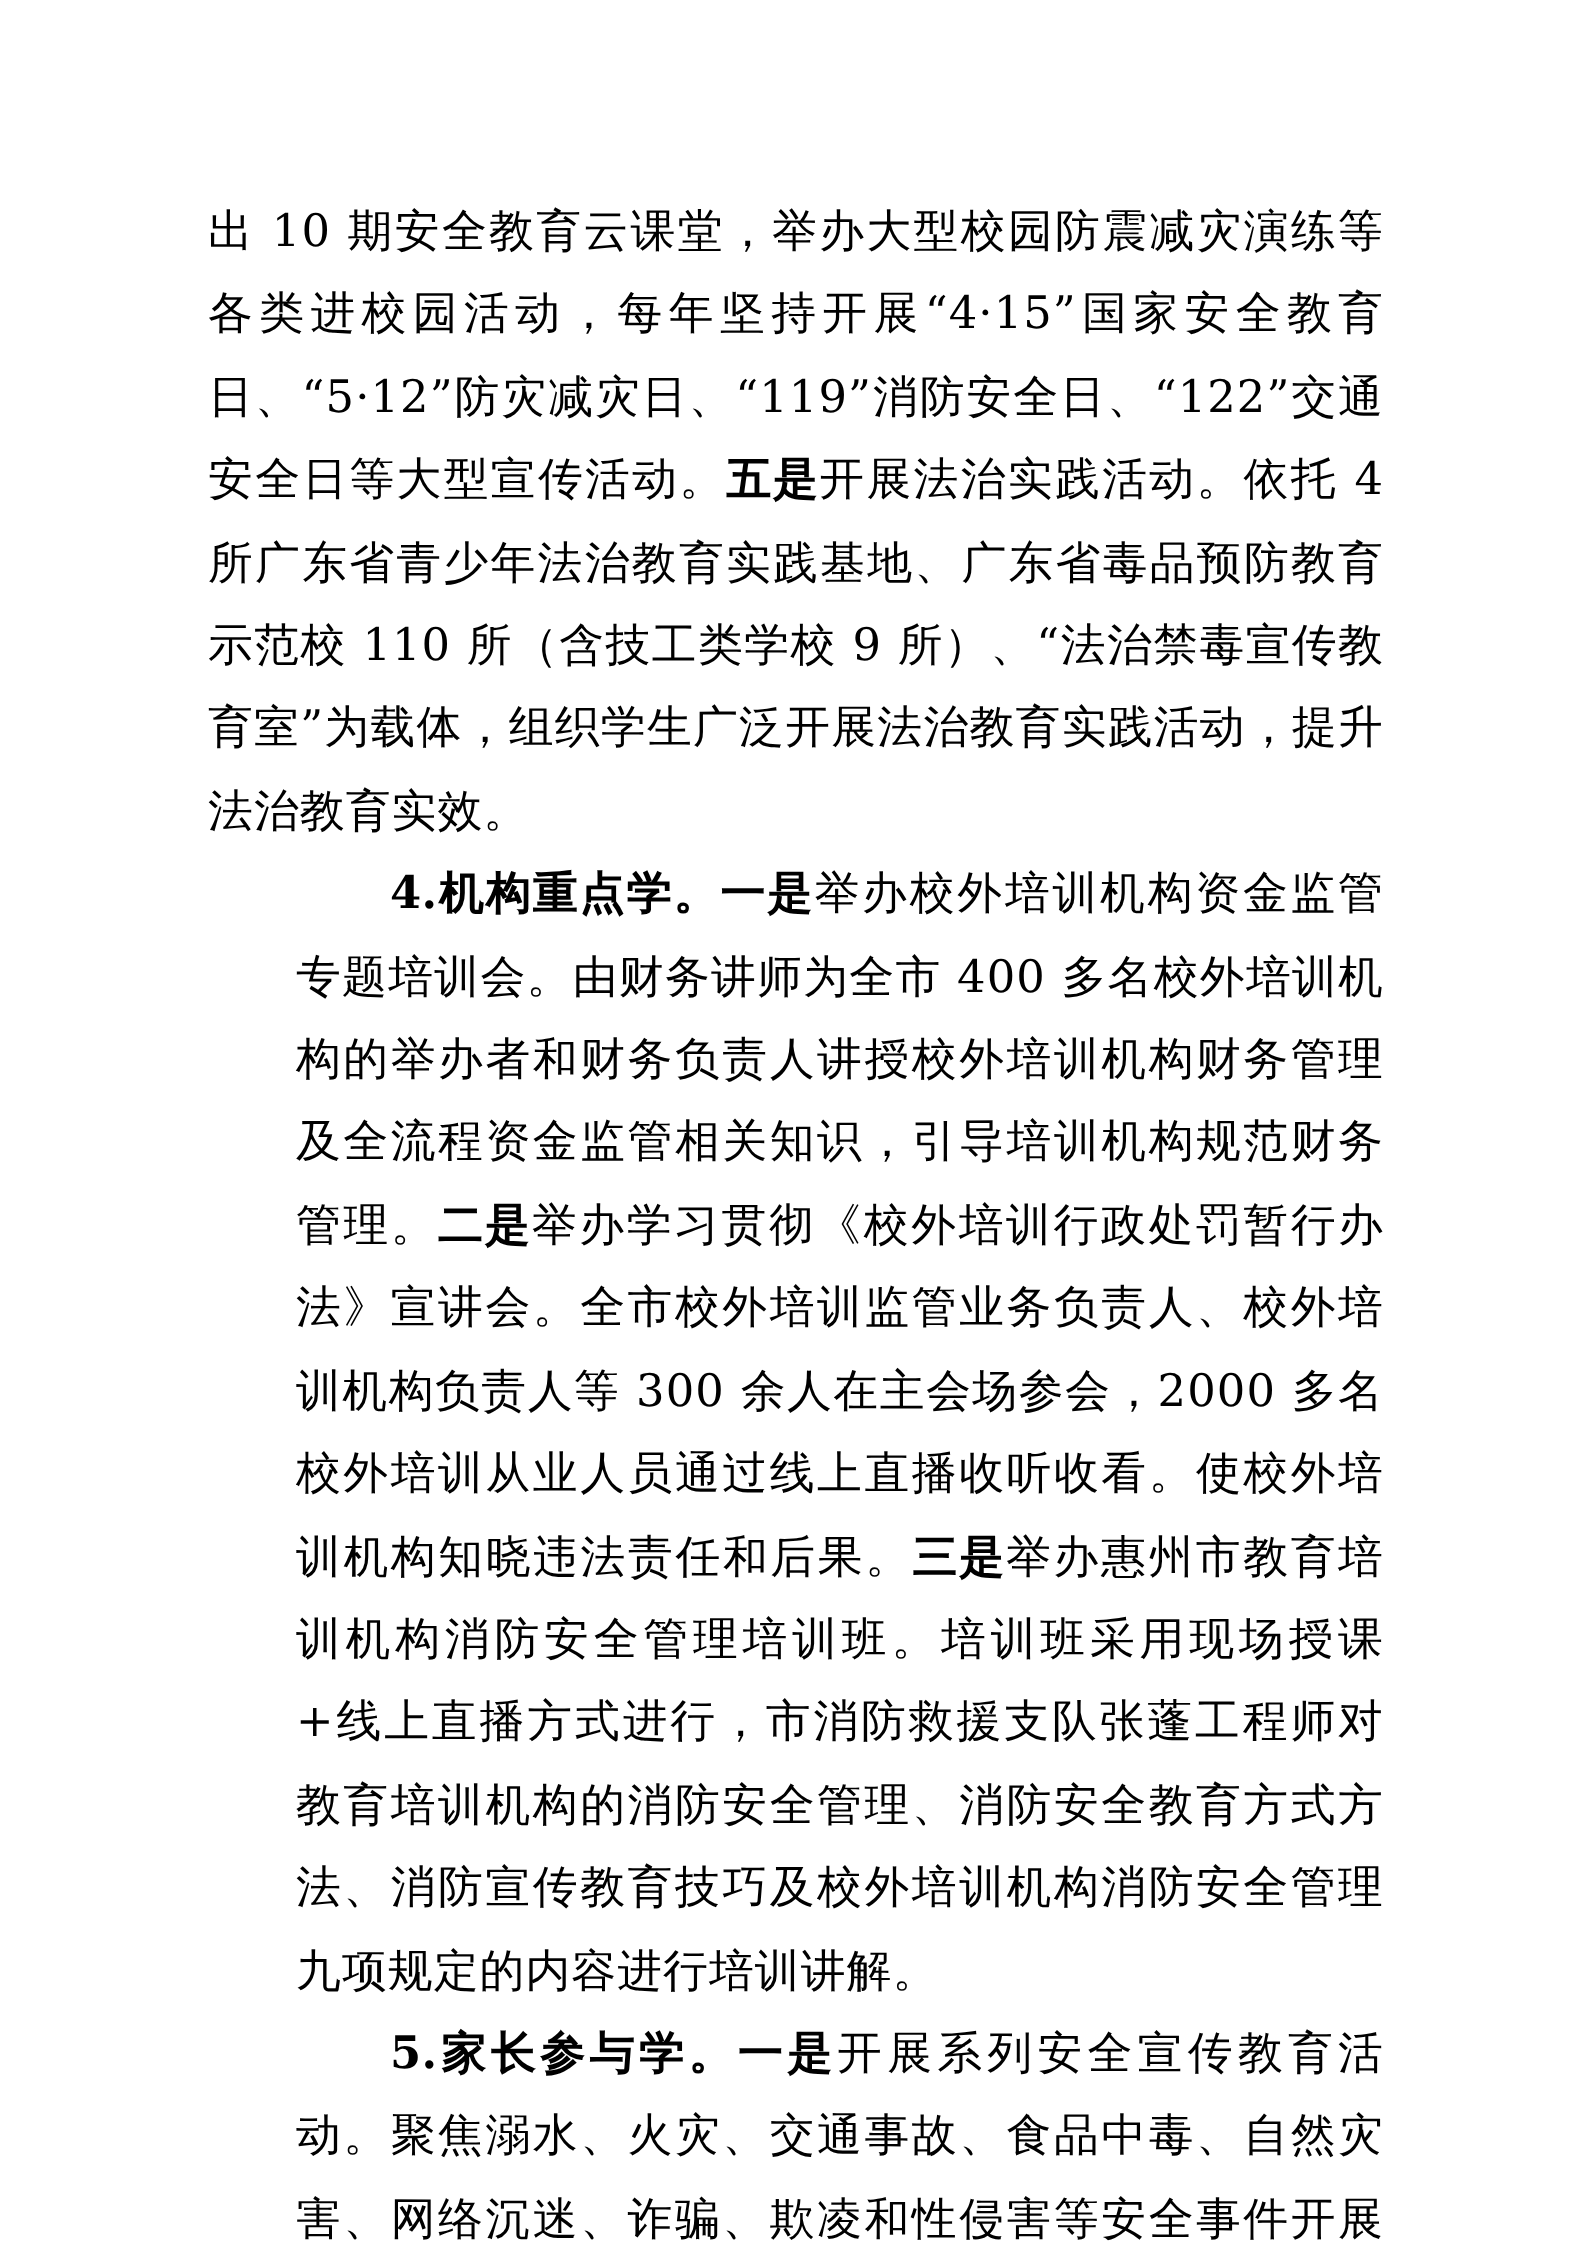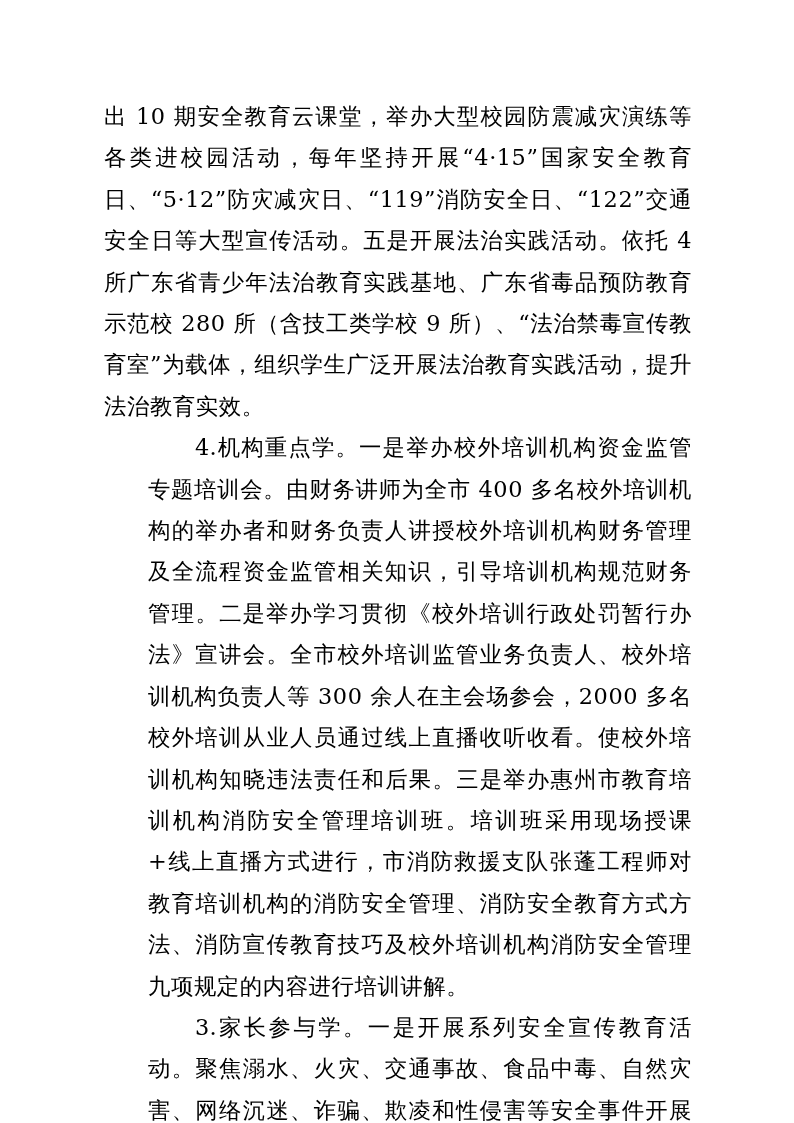--- a/index.html
+++ b/index.html
@@ -38,26 +38,26 @@
     letter-spacing: 0.55px;
     word-break: break-all;
     font-weight: 400;
     -webkit-font-smoothing: none;
   }
   p.para.indent {
     text-indent: 47px;
     margin-left: 44px;
   }
   .b {
-    font-weight: 400;
+    font-weight: 700;
     letter-spacing: 0.2px;
   }
 </style>
 </head>
 <body>
 
 <div class="page">
   <div class="text-block" id="text-block">
-      <p class="para"><span class="">出 10 期安全教育云课堂，举办大型校园防震减灾演练等各类进校园活动，每年坚持开展“4·15”国家安全教育日、“5·12”防灾减灾日、“119”消防安全日、“122”交通安全日等大型宣传活动。</span><span class="b">五是</span><span class="">开展法治实践活动。依托 4 所广东省青少年法治教育实践基地、广东省毒品预防教育示范校 280 所（含技工类学校 9 所）、“法治禁毒宣传教育室”为载体，组织学生广泛开展法治教育实践活动，提升法治教育实效。</span></p>
+      <p class="para"><span class="">出 10 期安全教育云课堂，举办大型校园防震减灾演练等各类进校园活动，每年坚持开展“4·15”国家安全教育日、“5·12”防灾减灾日、“119”消防安全日、“122”交通安全日等大型宣传活动。</span><span class="b">五是</span><span class="">开展法治实践活动。依托 4 所广东省青少年法治教育实践基地、广东省毒品预防教育示范校 110 所（含技工类学校 9 所）、“法治禁毒宣传教育室”为载体，组织学生广泛开展法治教育实践活动，提升法治教育实效。</span></p>
       <p class="para indent"><span class="b">4.机构重点学。一是</span><span class="">举办校外培训机构资金监管专题培训会。由财务讲师为全市 400 多名校外培训机构的举办者和财务负责人讲授校外培训机构财务管理及全流程资金监管相关知识，引导培训机构规范财务管理。</span><span class="b">二是</span><span class="">举办学习贯彻《校外培训行政处罚暂行办法》宣讲会。全市校外培训监管业务负责人、校外培训机构负责人等 300 余人在主会场参会，2000 多名校外培训从业人员通过线上直播收听收看。使校外培训机构知晓违法责任和后果。</span><span class="b">三是</span><span class="">举办惠州市教育培训机构消防安全管理培训班。培训班采用现场授课+线上直播方式进行，市消防救援支队张蓬工程师对教育培训机构的消防安全管理、消防安全教育方式方法、消防宣传教育技巧及校外培训机构消防安全管理九项规定的内容进行培训讲解。</span></p>
-      <p class="para indent"><span class="b">3.家长参与学。一是</span><span class="">开展系列安全宣传教育活动。聚焦溺水、火灾、交通事故、食品中毒、自然灾害、网络沉迷、诈骗、欺凌和性侵害等安全事件开展专项教育和警示活动，发放《致全市中小学生家长的一封信》，将安全提示内容告知每一个学生、每一</span></p>
+      <p class="para indent"><span class="b">5.家长参与学。一是</span><span class="">开展系列安全宣传教育活动。聚焦溺水、火灾、交通事故、食品中毒、自然灾害、网络沉迷、诈骗、欺凌和性侵害等安全事件开展专项教育和警示活动，发放《致全市中小学生家长的一封信》，将安全提示内容告知每一个学生、每一</span></p>
     </div>
 </div>
 
 </body></html>

